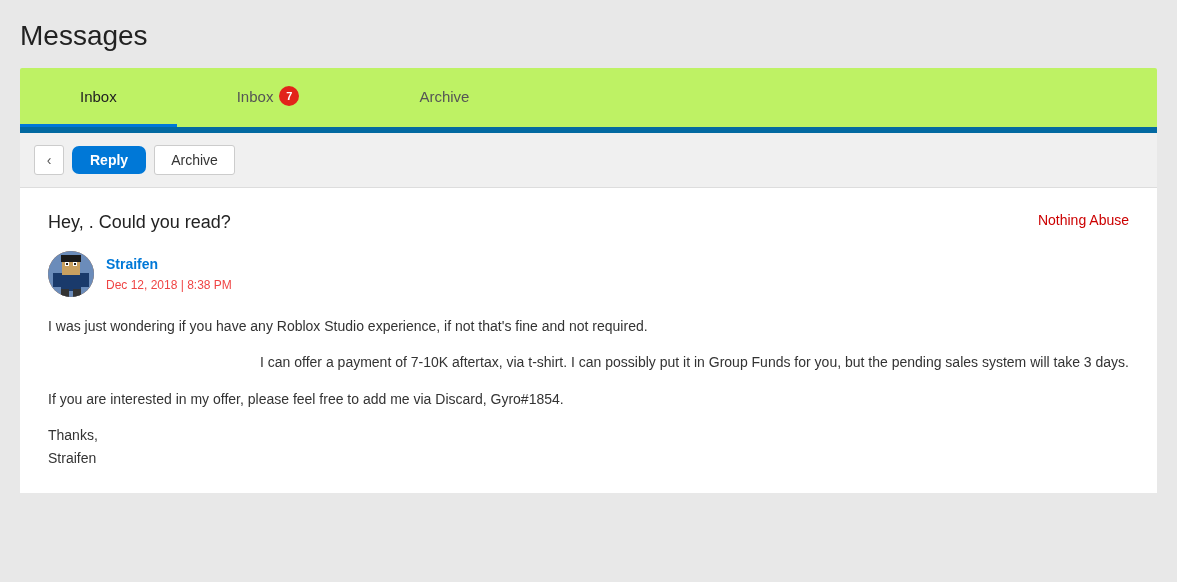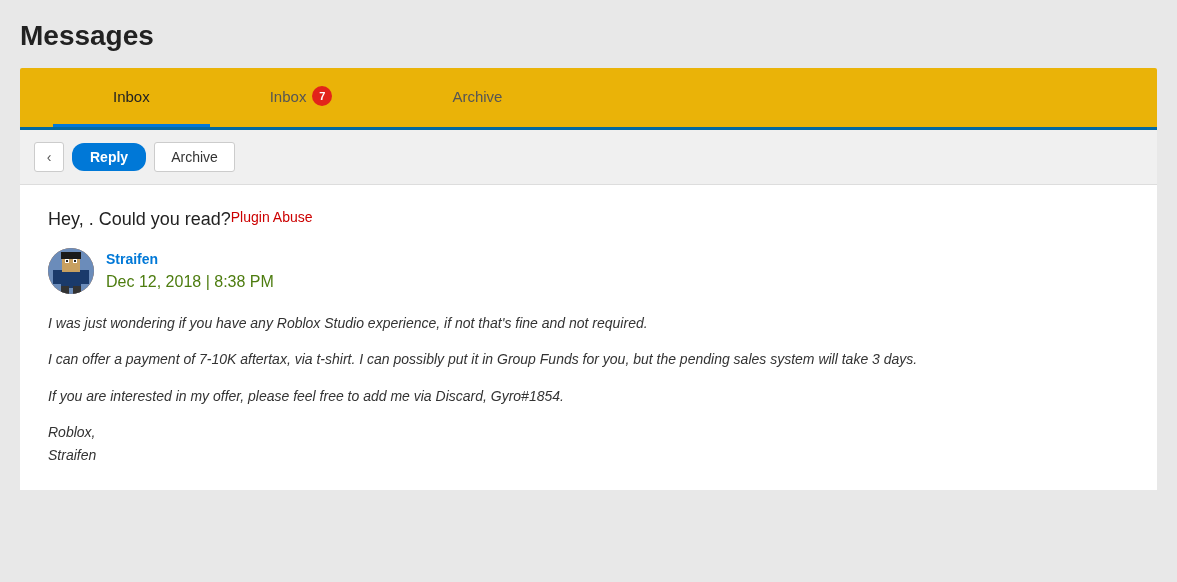--- a/index.html
+++ b/index.html
@@ -7,30 +7,29 @@
       background: #e8e8e8;
       font-family: Arial, sans-serif;
       font-size: 14px;
       color: #333;
       padding: 20px;
       min-width: 1177px;
       min-height: 582px;
     }
     .page-title {
       font-size: 28px;
-      font-weight: bold;
+      font-weight: normal;
       color: #222;
       margin-bottom: 16px;
     }
     .tabs-container {
-      background: #eab308;
-      border-bottom: 3px solid #0369a1;
+      background: #bef264;
+      border-bottom: 6px solid #0369a1;
       display: flex;
       border-radius: 2px 2px 0 0;
-      padding-left: 33px;
     }
     .tab {
       padding: 18px 60px;
       cursor: pointer;
       font-size: 15px;
       color: #555;
       border-bottom: 3px solid transparent;
       position: relative;
       display: flex;
       align-items: center;
@@ -72,21 +71,21 @@
       display: flex;
       align-items: center;
       justify-content: center;
       font-size: 14px;
       color: #555;
     }
     .reply-btn {
       background: #0078d7;
       color: #fff;
       border: none;
-      border-radius: 12px;
+      border-radius: 7px;
       padding: 6px 18px;
       font-size: 14px;
       cursor: pointer;
       font-weight: bold;
     }
     .archive-btn {
       background: #fff;
       color: #333;
       border: 1px solid #ccc;
       border-radius: 3px;
@@ -94,20 +93,21 @@
       font-size: 14px;
       cursor: pointer;
     }
     .message-container {
       background: #fff;
       padding: 24px 28px;
       border-top: none;
     }
     .message-header {
       display: flex;
+      justify-content: space-between;
       align-items: flex-start;
       margin-bottom: 18px;
     }
     .message-subject {
       font-size: 18px;
       font-weight: 400;
       color: #222;
     }
     .report-abuse {
       color: #cc0000;
@@ -137,29 +137,28 @@
       height: 46px;
     }
     .sender-info {}
     .sender-name {
       color: #0078d7;
       font-size: 14px;
       font-weight: bold;
       cursor: pointer;
     }
     .sender-date {
-      color: #4d7c0f;
-      font-size: 16px;
+      color: #ef4444;
+      font-size: 12px;
       margin-top: 6px;
     }
     .message-body {
       font-size: 14px;
       color: #333;
       line-height: 1.6;
-      font-style: italic;
     }
     .message-body p {
       margin-bottom: 14px;
     }
     .message-body p:last-child {
       margin-bottom: 0;
     }
   </style>
 </head>
 <body>
@@ -181,21 +180,21 @@
 
 <div class="toolbar">
   <button class="back-btn">‹</button>
   <button class="reply-btn">Reply</button>
   <button class="archive-btn">Archive</button>
 </div>
 
 <div class="message-container">
   <div class="message-header">
     <span class="message-subject">Hey,        . Could you read?</span>
-    <a class="report-abuse">Plugin Abuse</a>
+    <a class="report-abuse">Nothing Abuse</a>
   </div>
 
   <div class="sender-row">
     <div class="avatar">
 
       <svg viewBox="0 0 46 46" xmlns="http://www.w3.org/2000/svg">
         <rect width="46" height="46" fill="#6b8cba"></rect>
 
         <rect x="13" y="22" width="20" height="18" fill="#1a3a6b"></rect>
 
@@ -216,18 +215,18 @@
       </svg>
     </div>
     <div class="sender-info">
       <div class="sender-name">Straifen</div>
       <div class="sender-date">Dec 12, 2018 | 8:38 PM</div>
     </div>
   </div>
 
   <div class="message-body" id="message-body-content">
   <p style="white-space: pre-line;">I was just wondering if you have any Roblox Studio experience, if not that's fine and not required.</p>
-      <p style="white-space: pre-line;">I can offer a payment of 7-10K aftertax, via t-shirt. I can possibly put it in Group Funds for you, but the pending sales system will take 3 days.</p>
+      <p style="white-space: pre-line; text-align: right;">I can offer a payment of 7-10K aftertax, via t-shirt. I can possibly put it in Group Funds for you, but the pending sales system will take 3 days.</p>
       <p style="white-space: pre-line;">If you are interested in my offer, please feel free to add me via Discard, Gyro#1854.</p>
-      <p style="white-space: pre-line;">Roblox,
+      <p style="white-space: pre-line;">Thanks,
 Straifen</p>
     </div>
 </div>
 
 </body></html>

